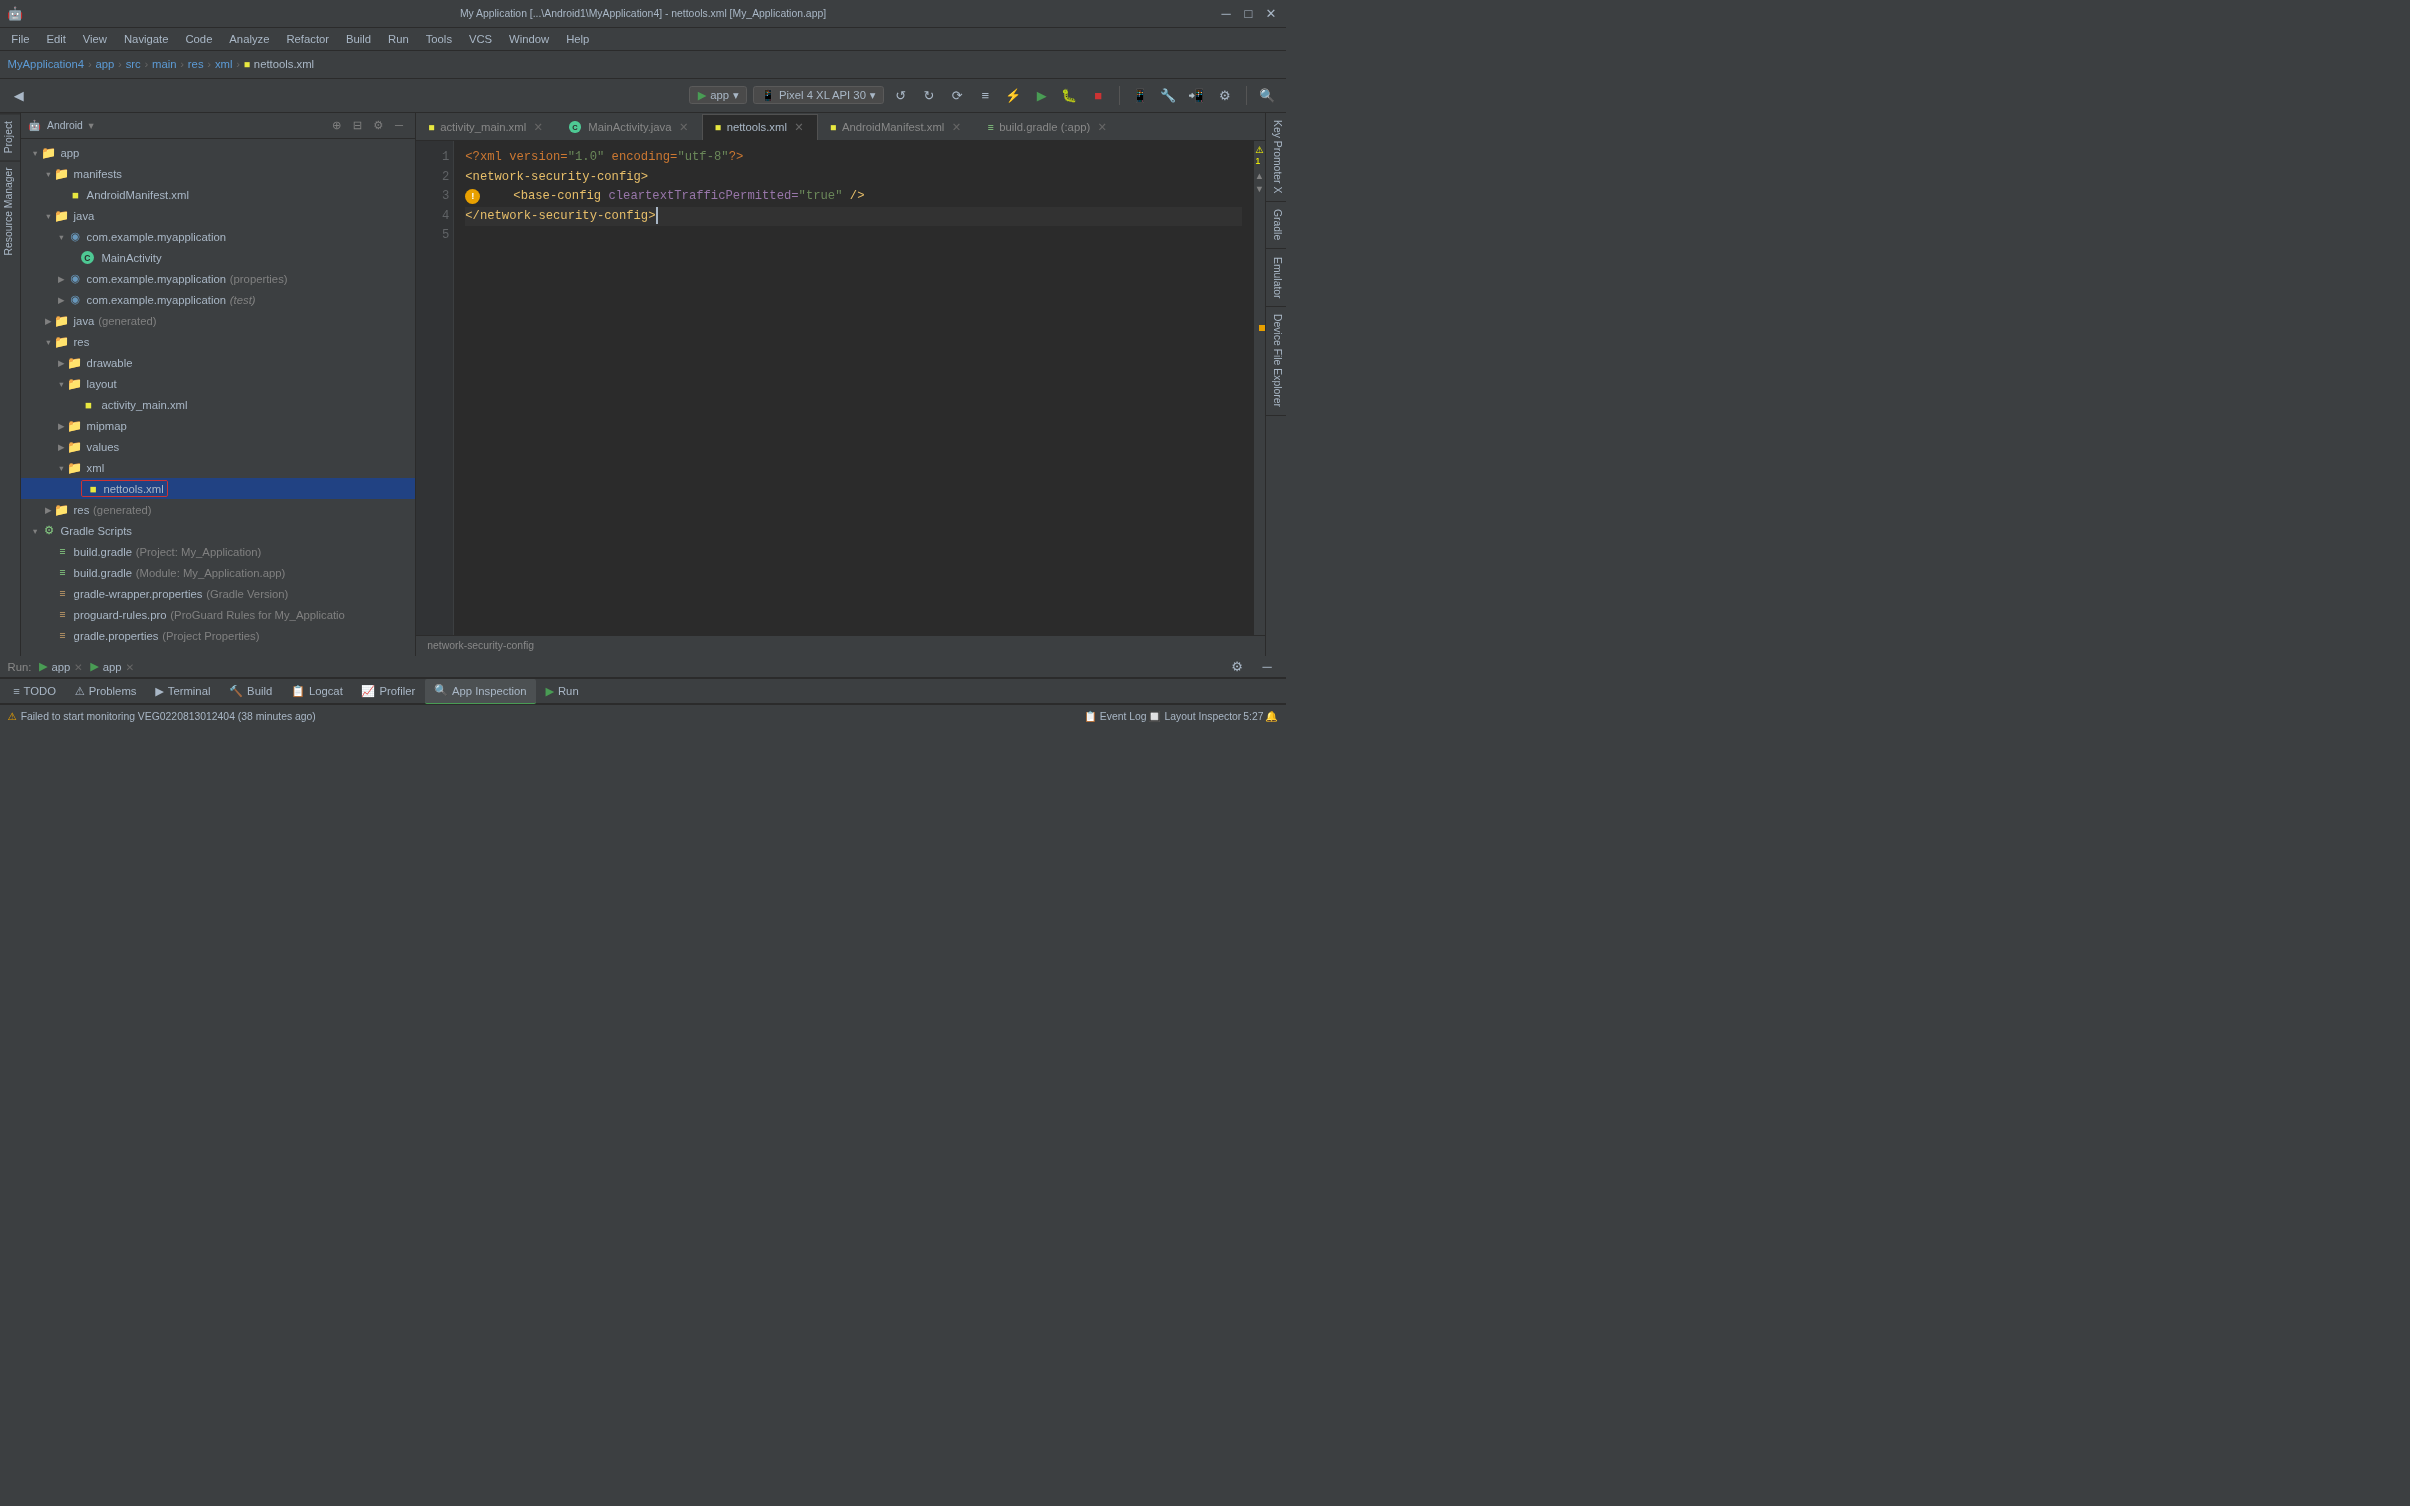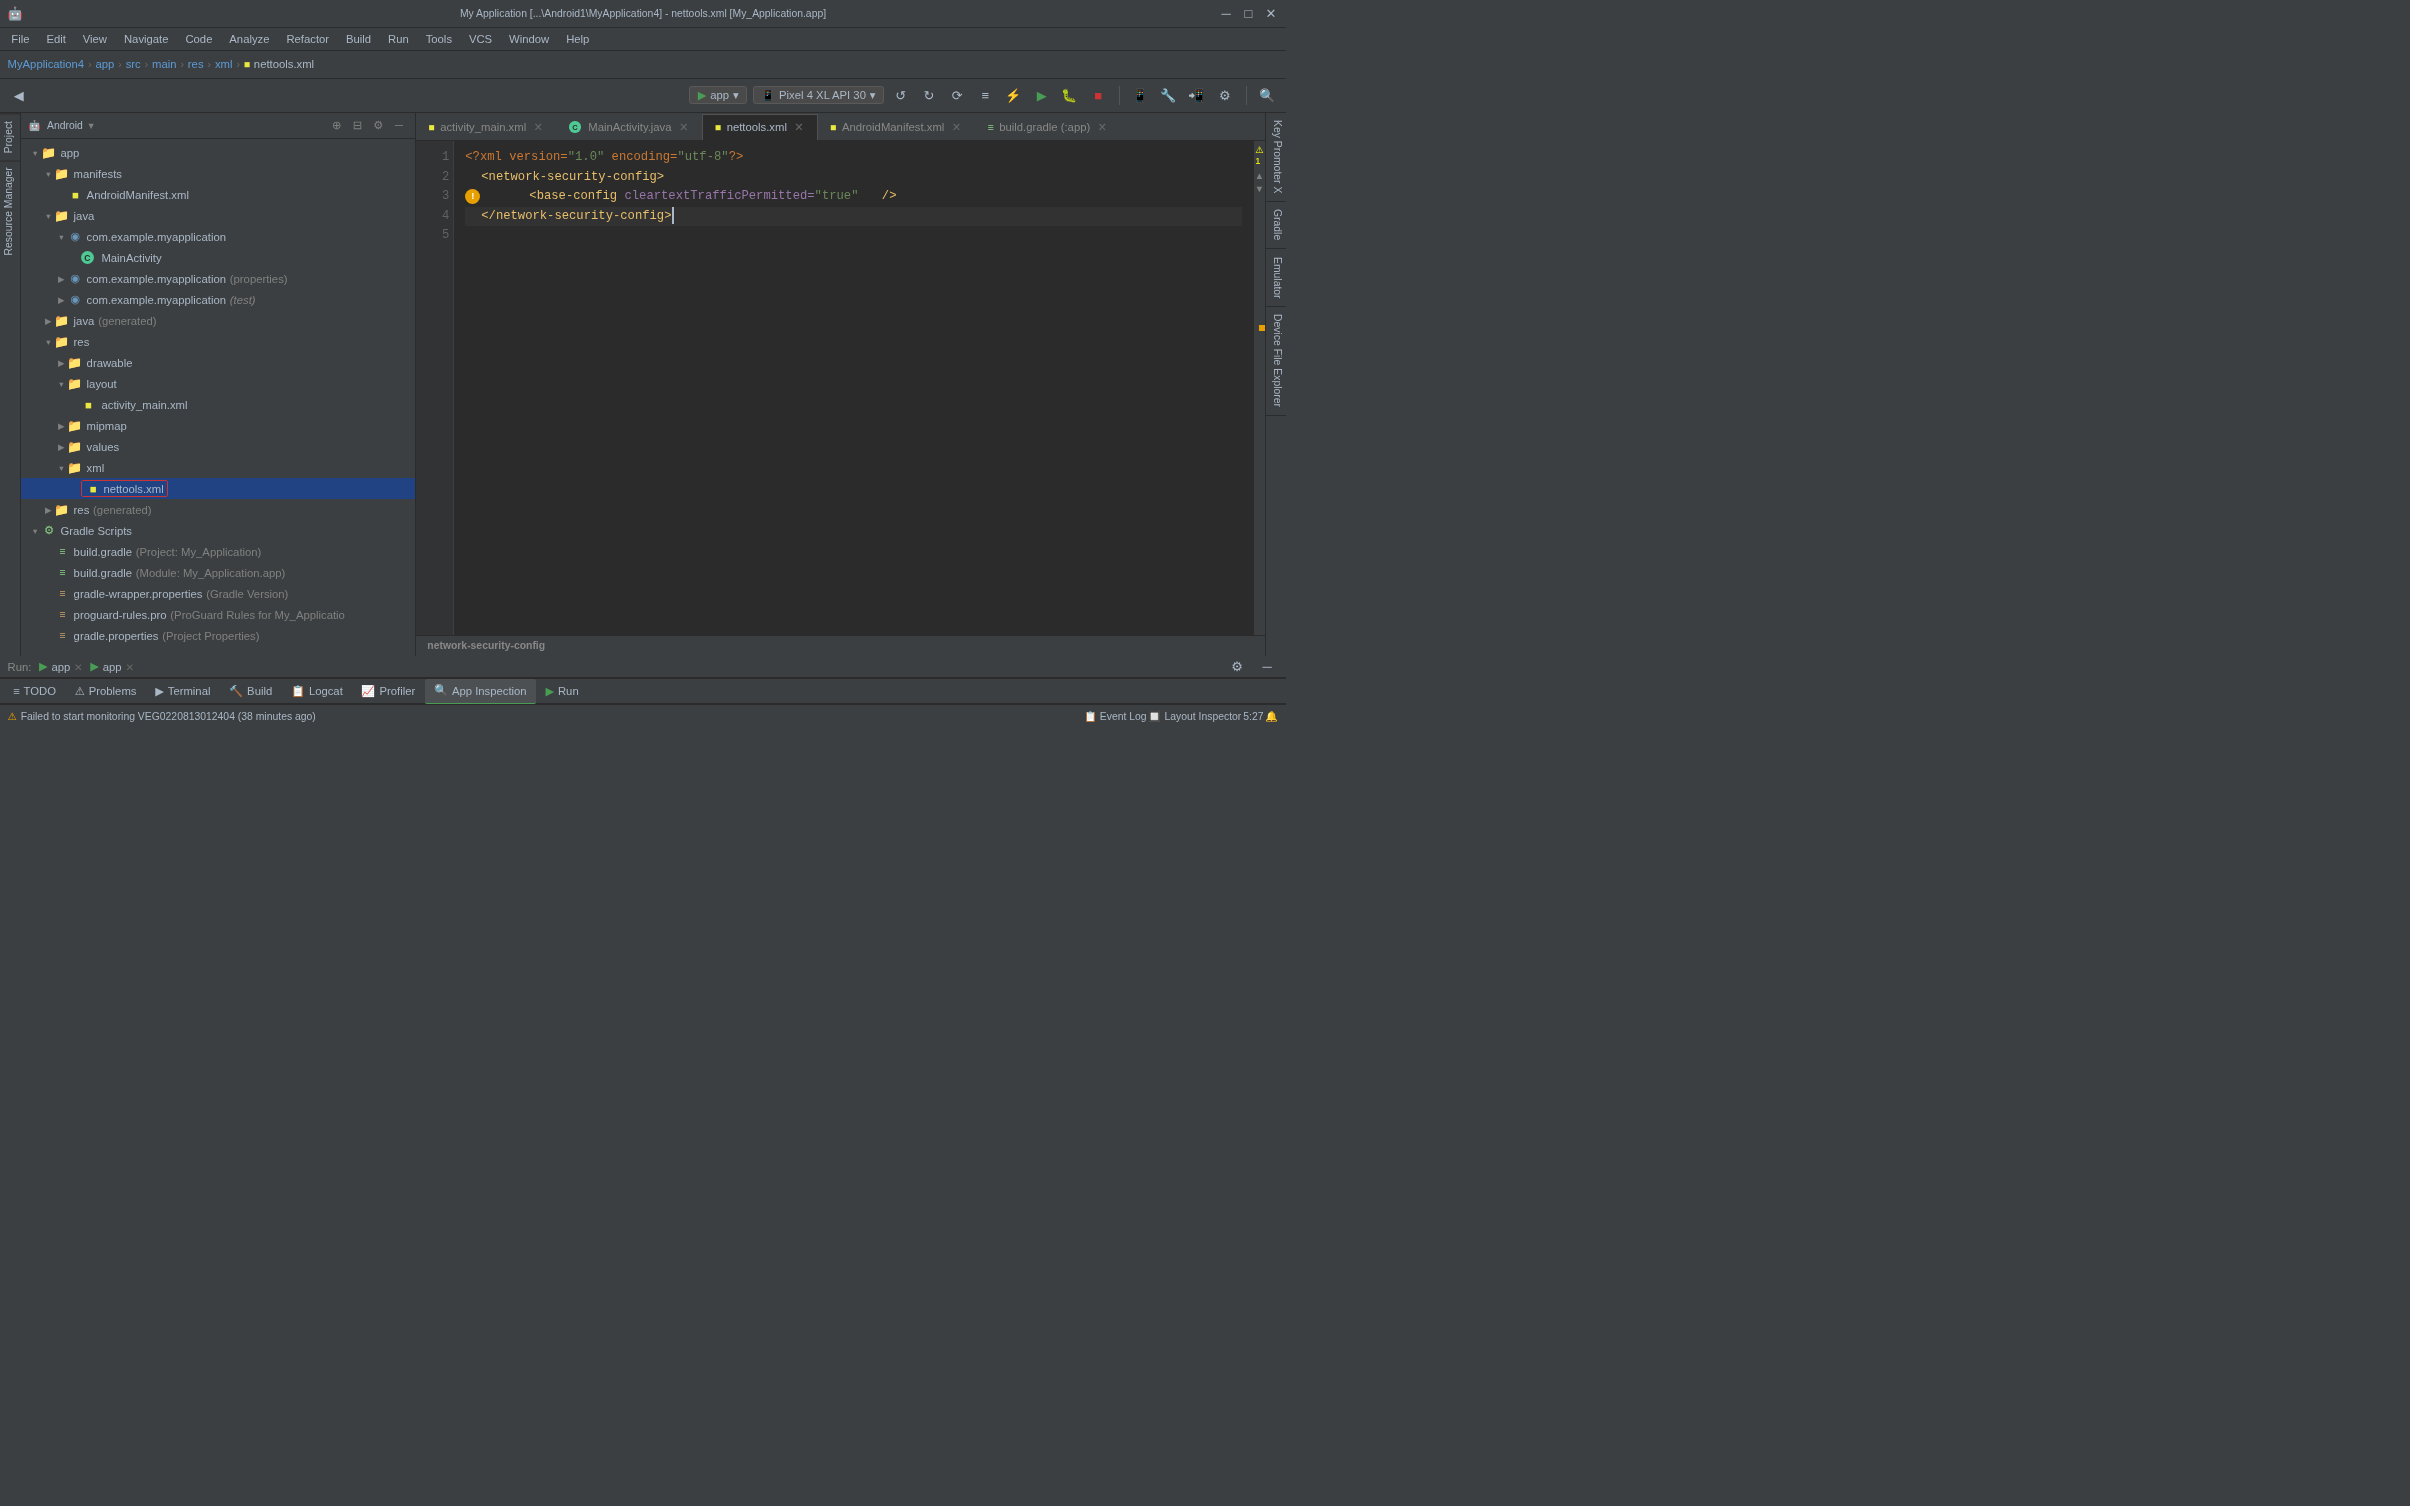--- a/index.html
+++ b/index.html
@@ -342,21 +342,21 @@
       justify-content: center;
       font-size: 9.4px;
       color: #fff;
       font-weight: bold;
       margin-right: 3.8px;
       flex-shrink: 0;
     }
 
     
     .syn-declaration { color: #cc7832; }
-    .syn-tag { color: #e8bf6a; margin-left: 16px; }
+    .syn-tag { color: #e8bf6a; }
     .syn-attr { color: #9876aa; }
     .syn-value { color: #6a8759; }
     .syn-comment { color: #808080; font-style: italic; }
 
     
     .editor-right-bar {
       width: 11.3px;
       background: #3c3f41;
       display: flex;
       flex-direction: column;
@@ -367,21 +367,20 @@
     
     .editor-status {
       height: 21px;
       background: #3c3f41;
       border-top: 0.9px solid #2b2b2b;
       display: flex;
       align-items: center;
       padding: 0 11.3px;
       font-size: 10.4px;
       color: #888;
-      font-weight: bold;
     }
 
     
     .bottom-tabs {
       height: 26px;
       background: #3c3f41;
       display: flex;
       align-items: center;
       border-top: 0.9px solid #2b2b2b;
       border-bottom: 0.9px solid #2b2b2b;

